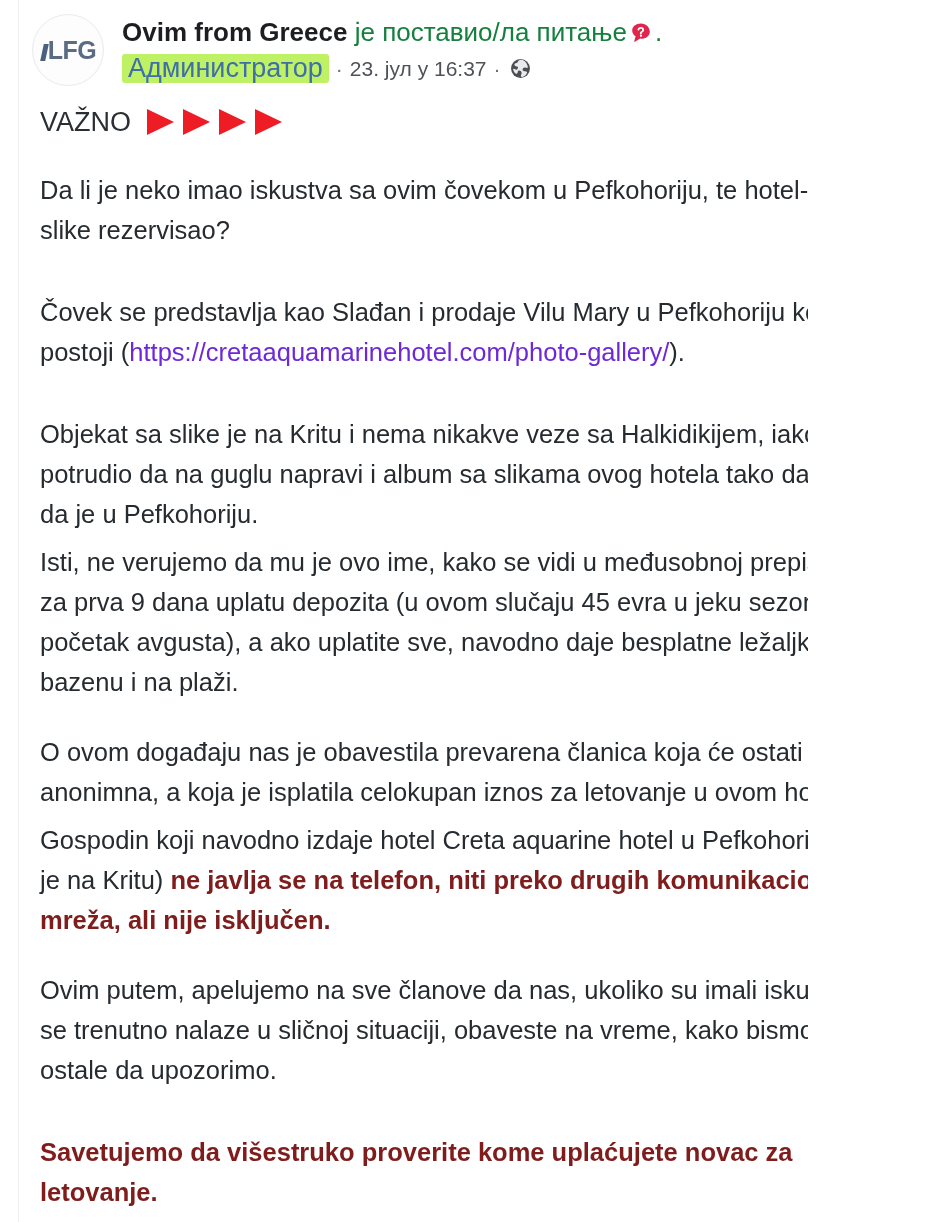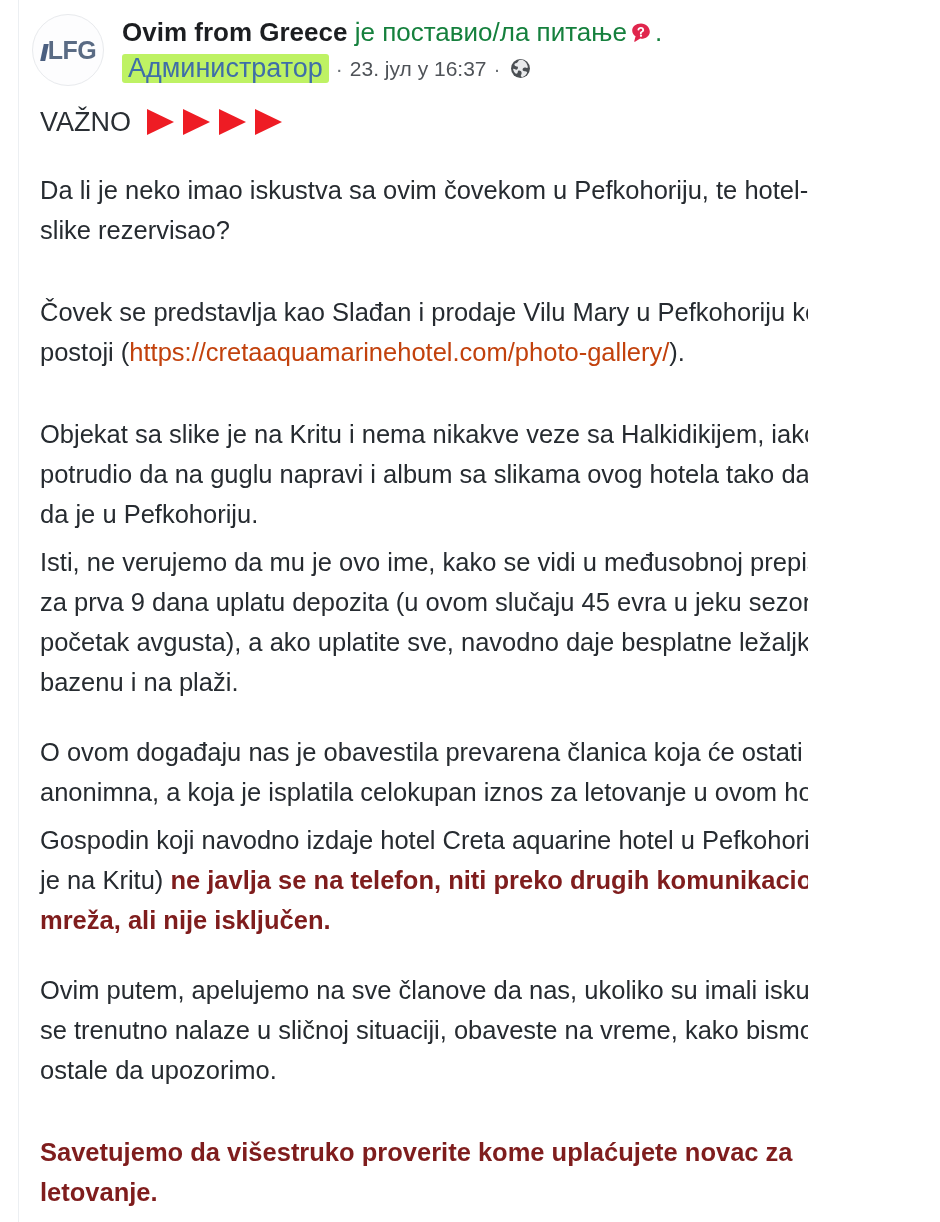--- a/index.html
+++ b/index.html
@@ -176,21 +176,21 @@
     margin-left: 16px;
   }
   .arrow-tri {
     width: 0;
     height: 0;
     border-top: 13px solid transparent;
     border-bottom: 13px solid transparent;
     border-left: 27px solid #ee1c24;
   }
   a.link {
-    color: #c2410c;
+    color: #6d28d9;
     text-decoration: none;
   }
   strong { font-weight: 700; color: #7f1d1d; }
 </style>
 </head>
 <body>
 
 <div id="page">
 
   <div class="left-rule"></div>

